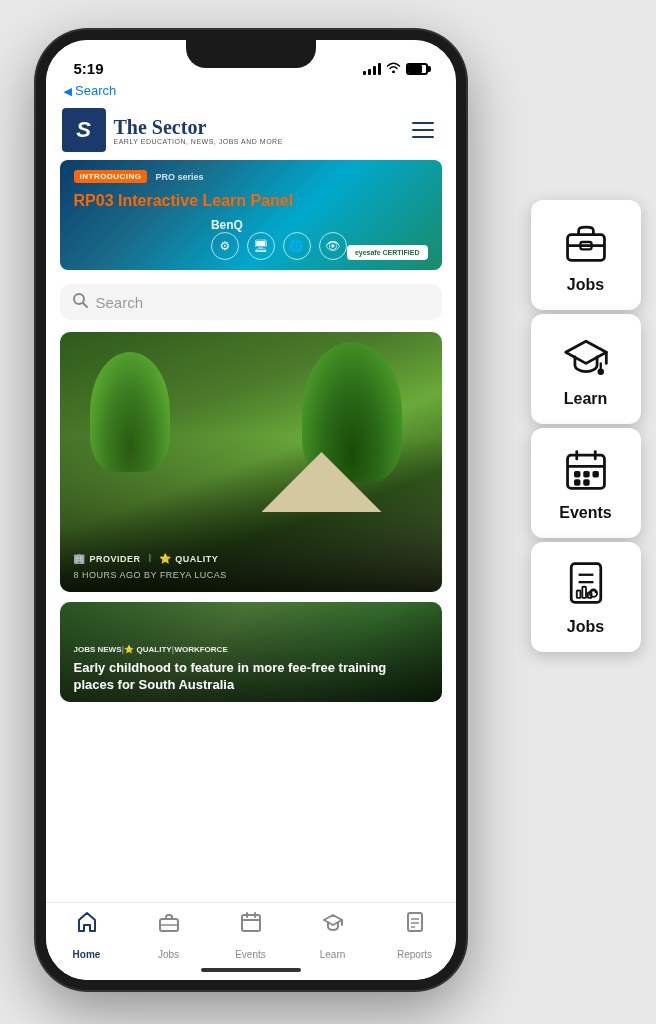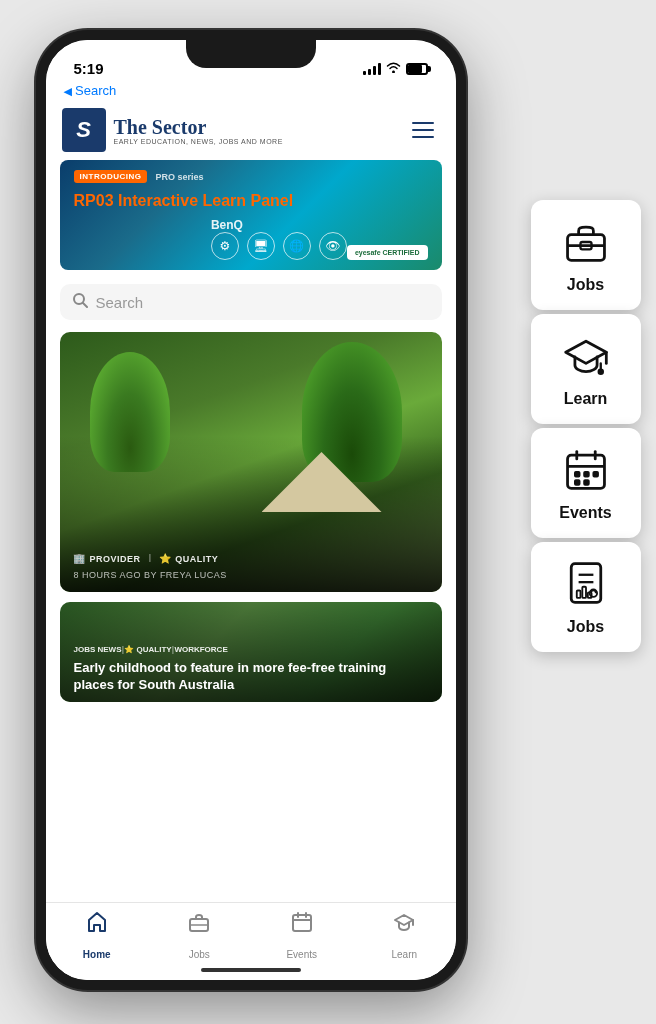--- a/index.html
+++ b/index.html
@@ -709,20 +709,31 @@
         <div class="nav-item">
           <span class="nav-icon">
             <svg width="22" height="22" viewBox="0 0 22 22" fill="none">
               <path d="M11 4L2 9L11 14L20 9L11 4Z" stroke="#888" stroke-width="2" stroke-linejoin="round"></path>
               <path d="M6 11.5V16C6 17.5 8.2 19 11 19C13.8 19 16 17.5 16 16V11.5" stroke="#888" stroke-width="2" stroke-linecap="round"></path>
               <line x1="20" y1="9" x2="20" y2="14" stroke="#888" stroke-width="2" stroke-linecap="round"></line>
             </svg>
           </span>
           <span class="nav-label">Learn</span>
         </div>
+        <div class="nav-item">
+          <span class="nav-icon">
+            <svg width="22" height="22" viewBox="0 0 22 22" fill="none">
+              <rect x="4" y="2" width="14" height="18" rx="2" stroke="#888" stroke-width="2"></rect>
+              <line x1="7" y1="8" x2="15" y2="8" stroke="#888" stroke-width="1.5"></line>
+              <line x1="7" y1="12" x2="15" y2="12" stroke="#888" stroke-width="1.5"></line>
+              <line x1="7" y1="16" x2="11" y2="16" stroke="#888" stroke-width="1.5"></line>
+            </svg>
+          </span>
+          <span class="nav-label">Reports</span>
+        </div>
       </div>
 
     </div>
     <div class="home-indicator"></div>
   </div>
 
   <div class="floating-buttons">
 
     <div class="float-btn">
       <div class="float-btn-icon">

